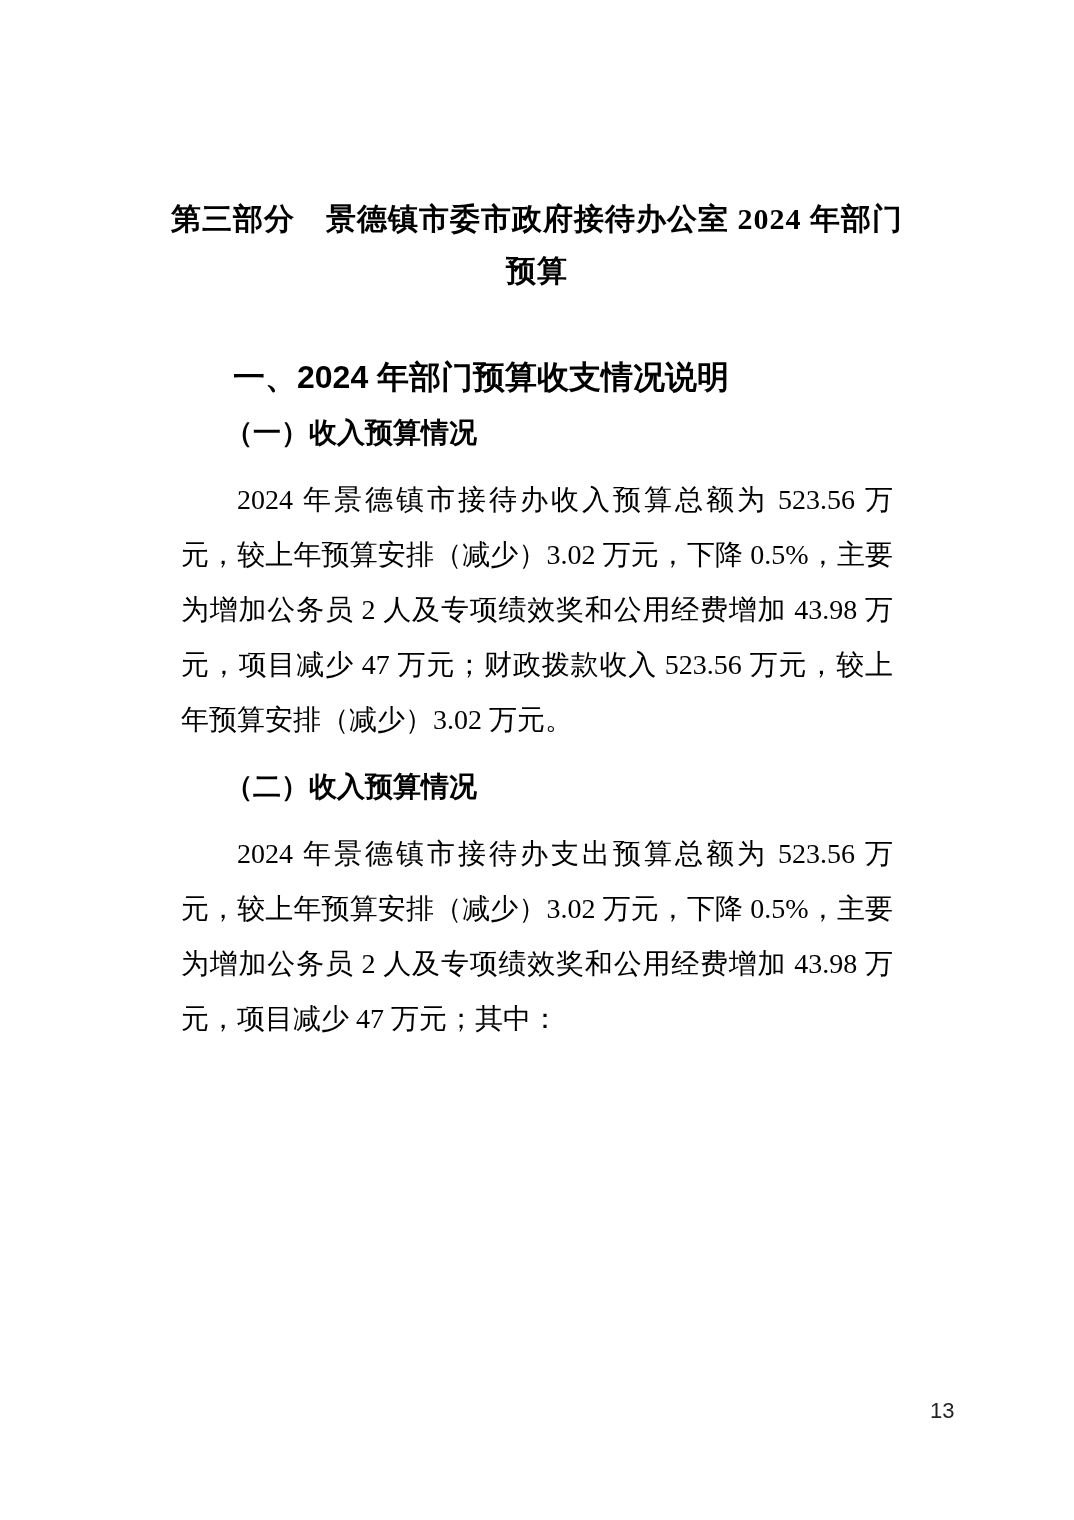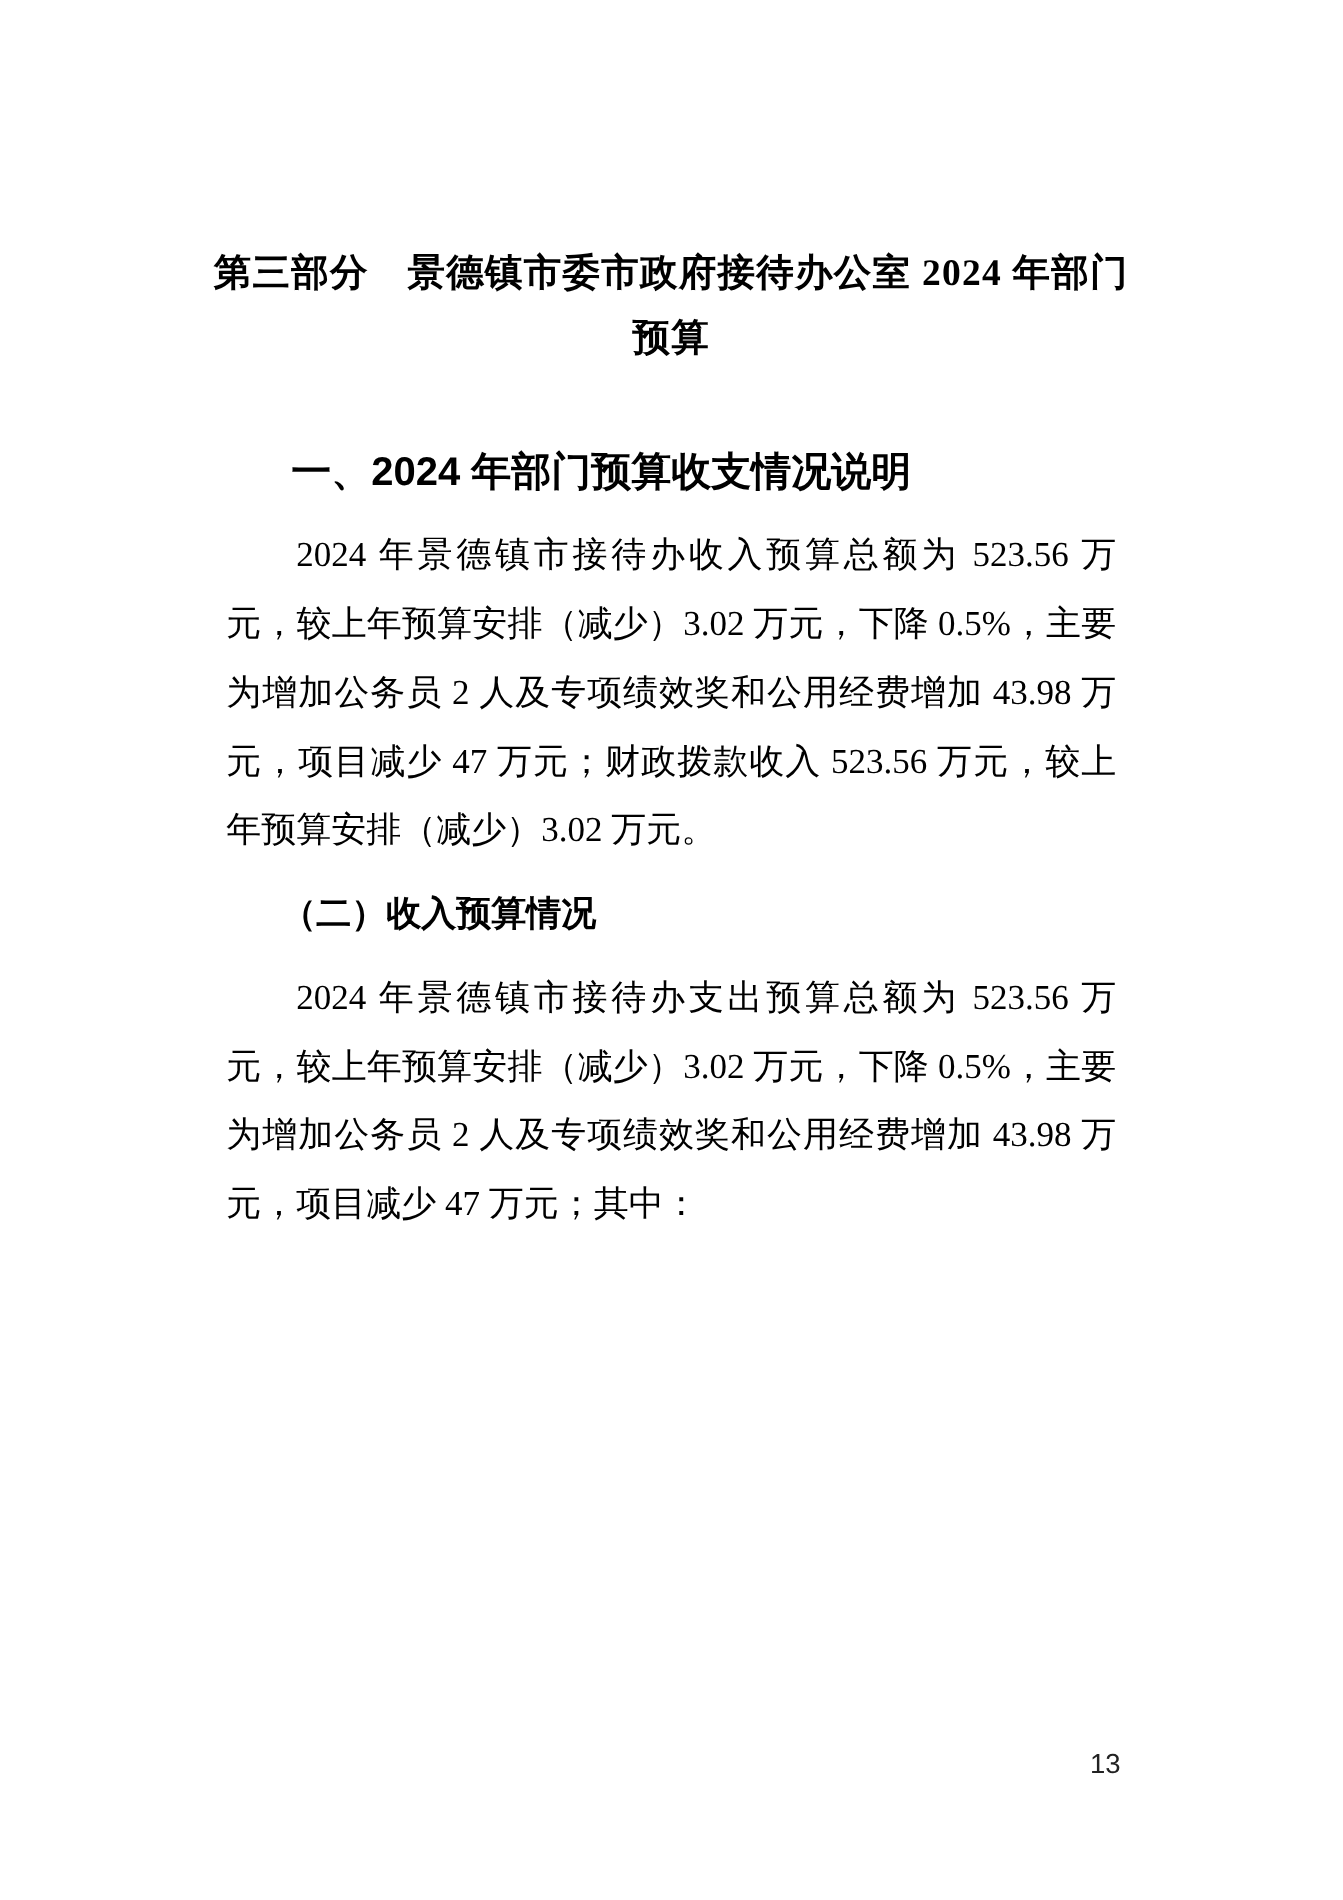--- a/index.html
+++ b/index.html
@@ -47,37 +47,38 @@
     .body-para {
       margin: 12px;
       font-size: 28px;
       line-height: 55px;
       text-indent: 2em;
       text-align: justify;
     }
     .page-number {
       position: absolute;
       top: 1398px;
-      left: 872px;
+      left: 930px;
       font-size: 22px;
       color: #222222;
       font-family: "Liberation Sans", "DejaVu Sans", sans-serif;
     }
   </style>
 </head>
 <body>
 
 <div class="page">
 
   <h1 class="doc-title">
     <span class="title-line">第三部分　景德镇市委市政府接待办公室 2024 年部门预算</span>
   </h1>
 
   <h2 class="section-heading">一、2024 年部门预算收支情况说明</h2>
 
+  <h3 class="sub-heading">（一）收入预算情况</h3>
 
   <p class="body-para">2024 年景德镇市接待办收入预算总额为 523.56 万元，较上年预算安排（减少）3.02 万元，下降 0.5%，主要为增加公务员 2 人及专项绩效奖和公用经费增加 43.98 万元，项目减少 47 万元；财政拨款收入 523.56 万元，较上年预算安排（减少）3.02 万元。</p>
 
   <h3 class="sub-heading">（二）收入预算情况</h3>
 
   <p class="body-para">2024 年景德镇市接待办支出预算总额为 523.56 万元，较上年预算安排（减少）3.02 万元，下降 0.5%，主要为增加公务员 2 人及专项绩效奖和公用经费增加 43.98 万元，项目减少 47 万元；其中：</p>
 
 
   <div class="page-number">13</div>
 

